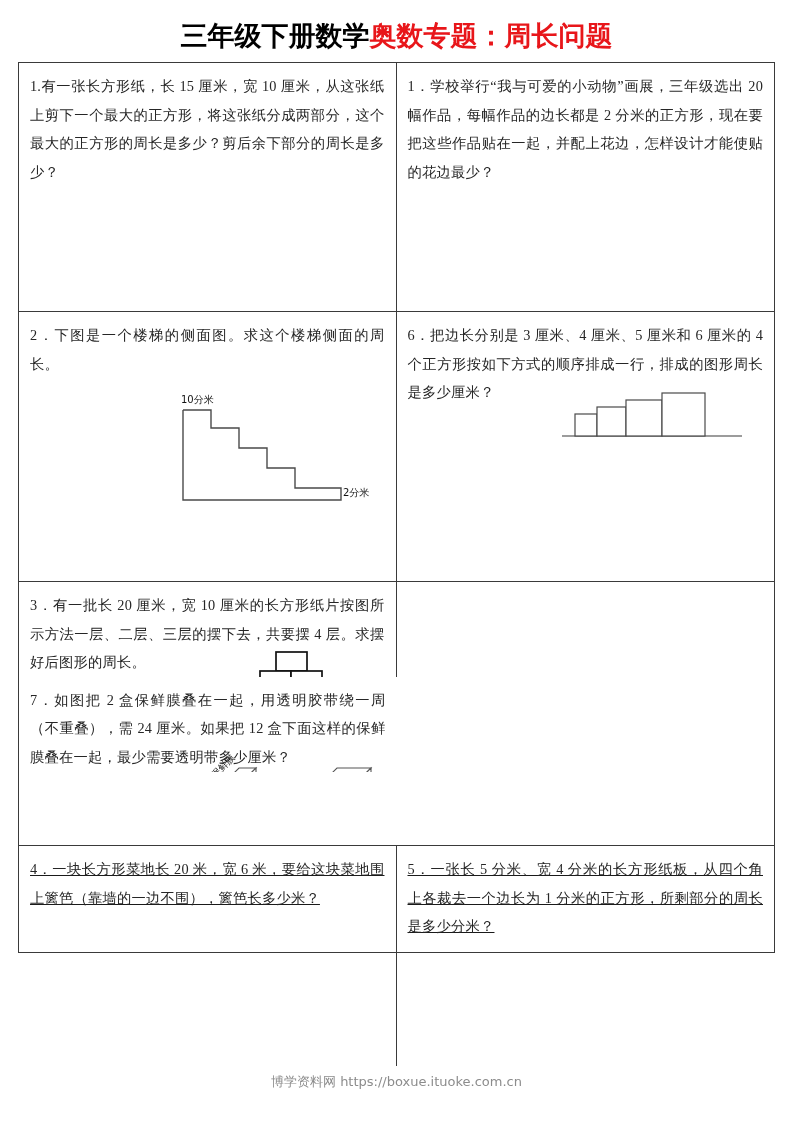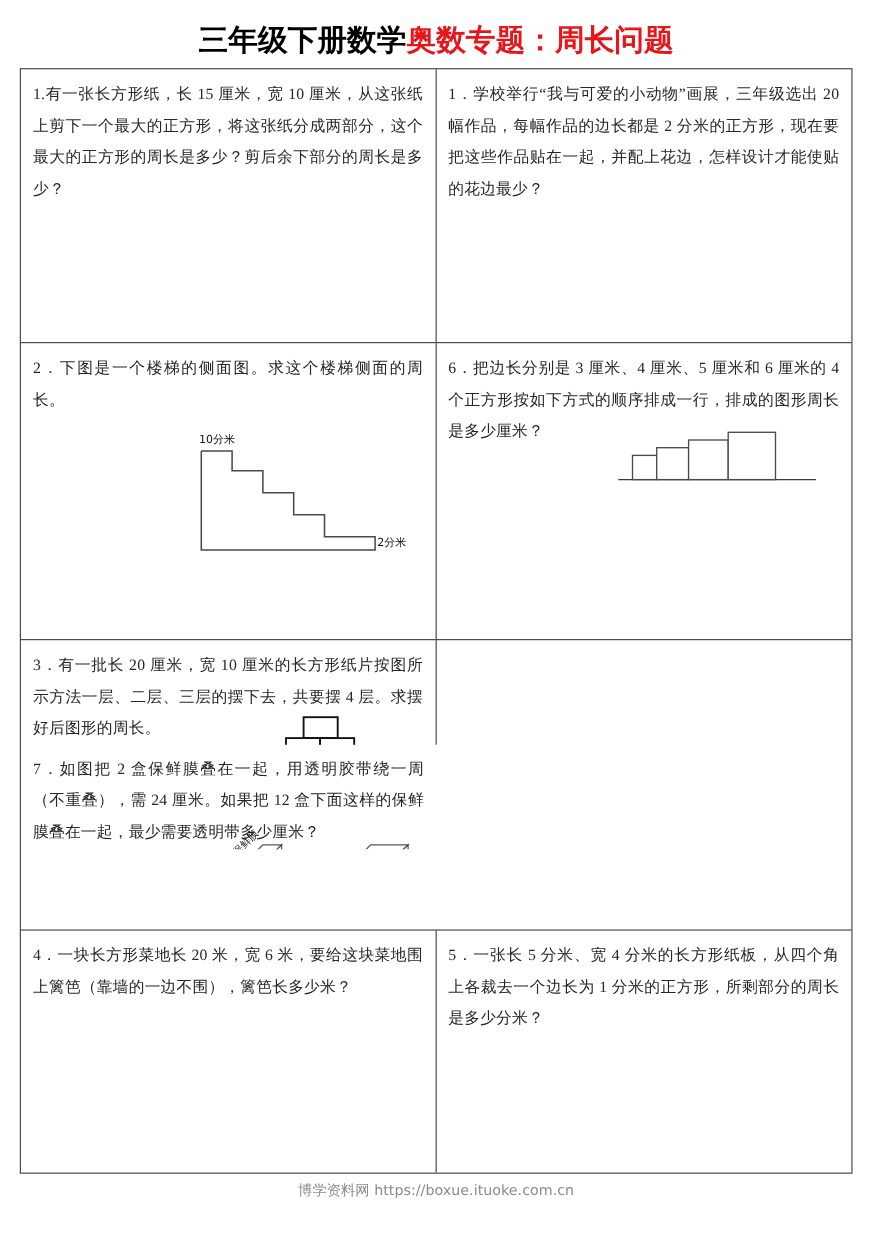--- a/index.html
+++ b/index.html
@@ -29,36 +29,36 @@
   }
   .title .t-black { color: #000000; }
   .title .t-red   { color: #e8161a; }
 
   
   .sheet {
     position: absolute;
     left: 18px;
     top: 62px;
     width: 757px;
-    height: 1005px;
+    height: 891px;
     border: 1px solid #3a3a3a;
     box-sizing: border-box;
     display: flex;
     flex-direction: column;
   }
   .row {
     display: flex;
     flex: 0 0 auto;
     border-bottom: 1px solid #3a3a3a;
     box-sizing: border-box;
   }
   .row.r1 { height: 249px; }
   .row.r2 { height: 270px; }
   .row.r3 { height: 264px; flex-direction: column; }
-  .row.r4 { height: 220px; border-bottom: none; }
+  .row.r4 { height: 220px; border-bottom: none; text-decoration: underline; }
 
   .cell {
     width: 50%;
     box-sizing: border-box;
     padding: 9px 11px 0 11px;
     position: relative;
     overflow: hidden;
   }
   .cell.left { border-right: 1px solid #3a3a3a; }
 

